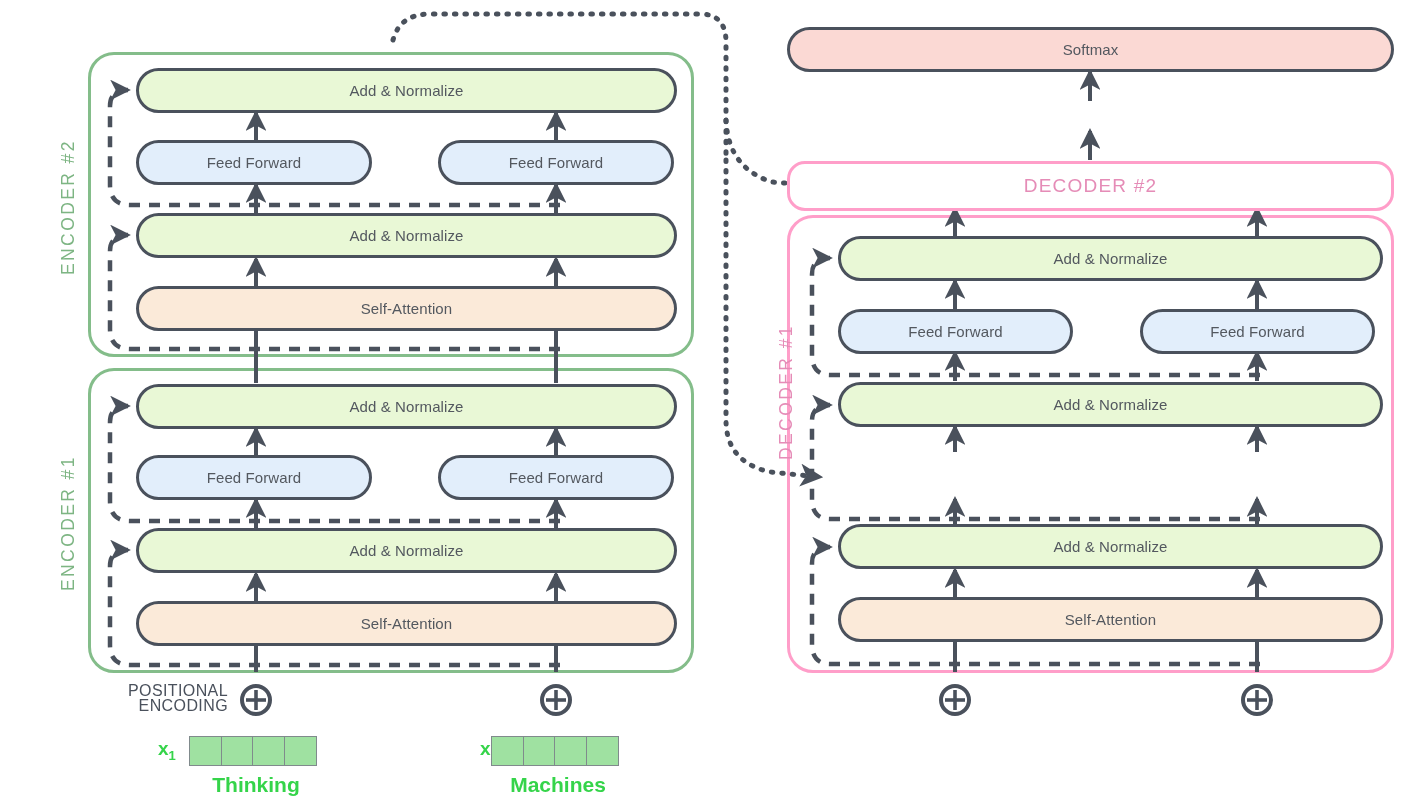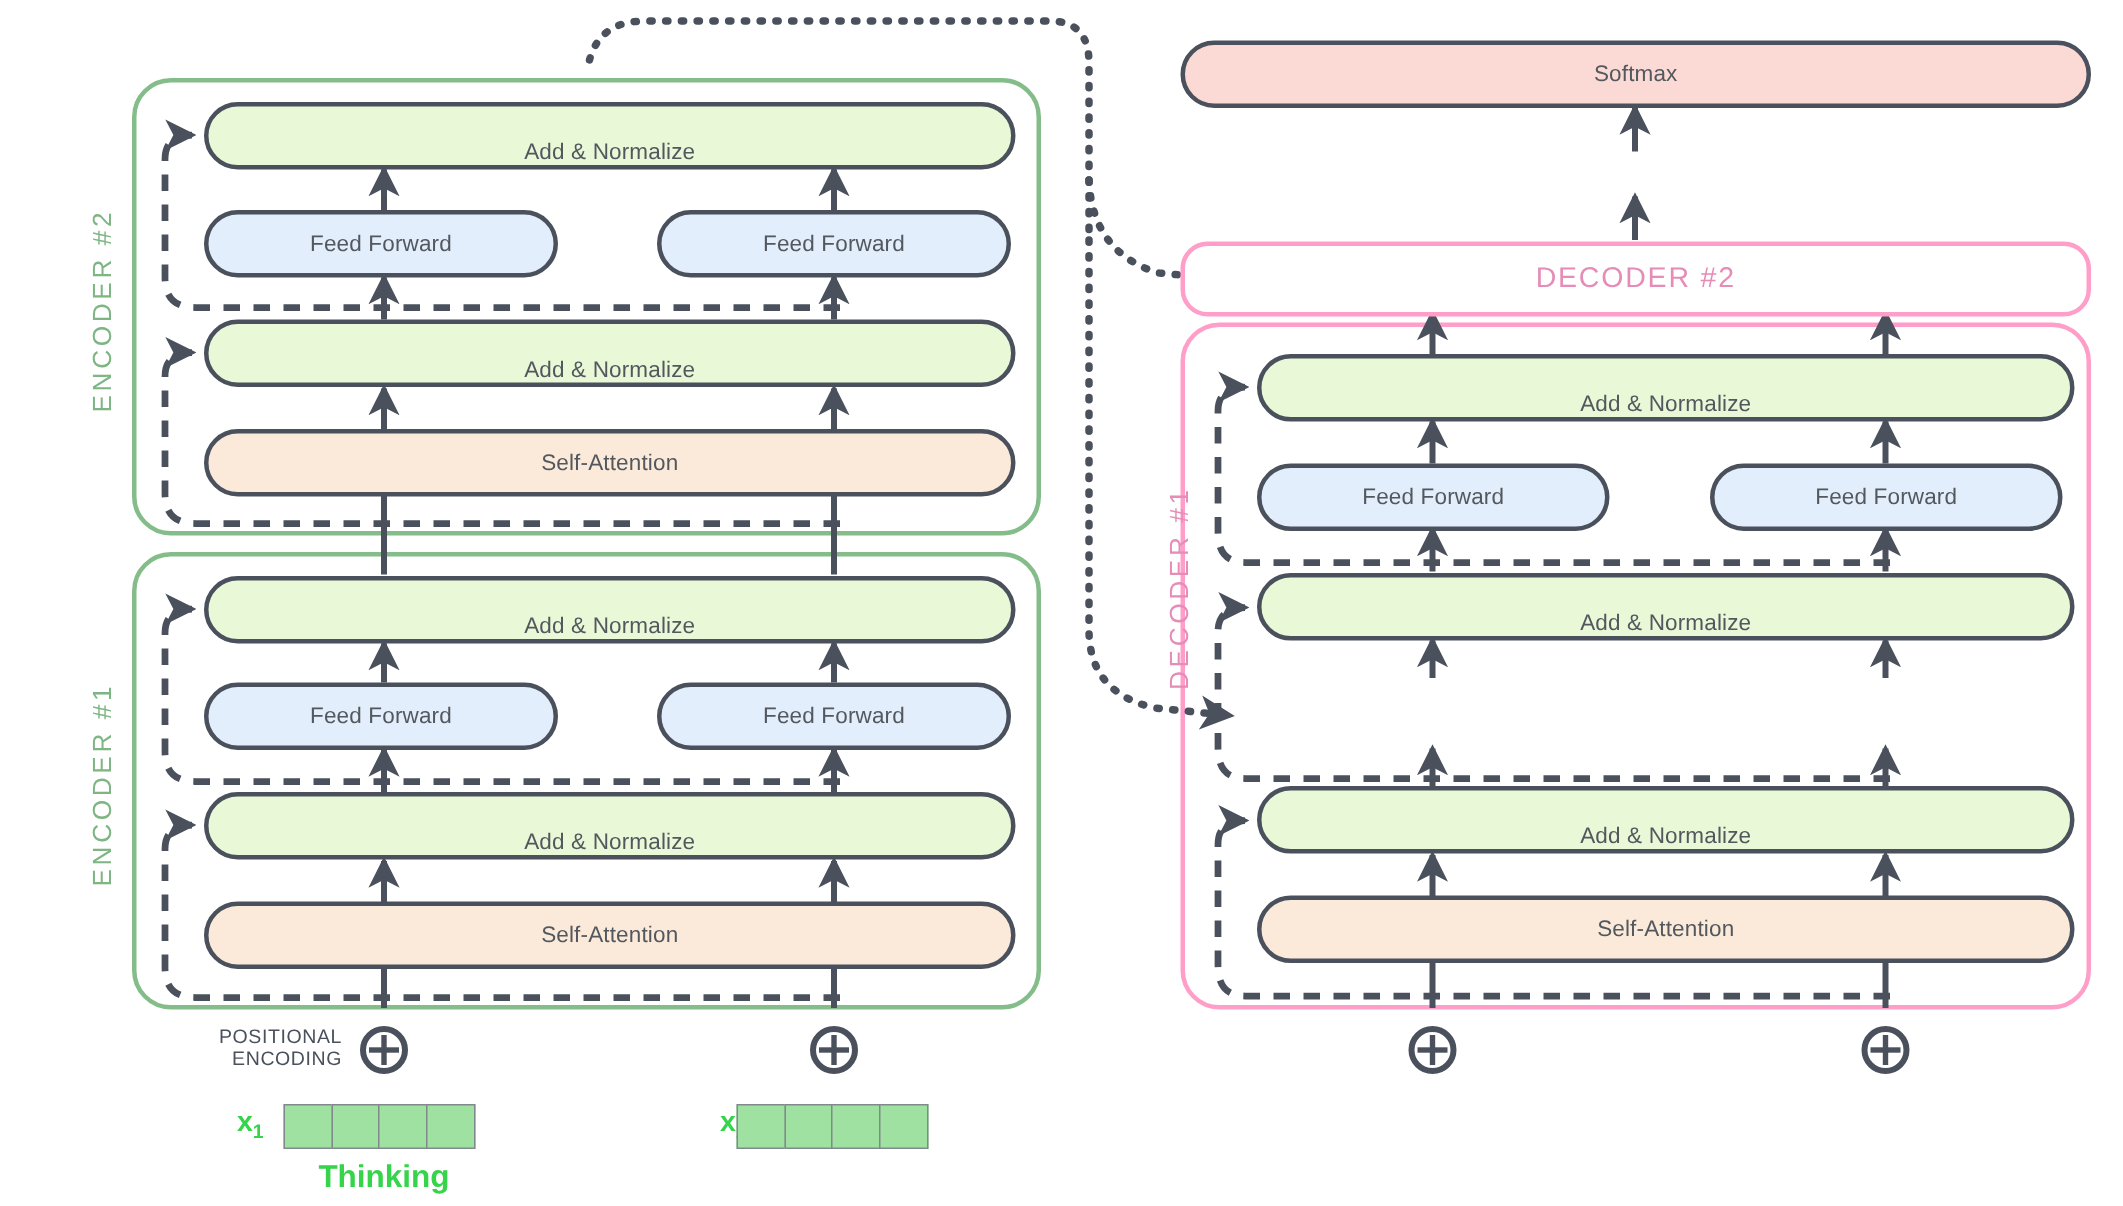--- a/index.html
+++ b/index.html
@@ -11,21 +11,21 @@
     position:absolute;
     box-sizing:border-box;
     border:3.5px solid #4a515c;
     border-radius:999px;
     display:flex;align-items:center;justify-content:center;
     color:#53585f;
     font-size:15px;
     letter-spacing:.1px;
     z-index:6;
   }
-  .blk.green{background:#e9f8d6;align-items:flex-end;}
+  .blk.green{background:#e9f8d6;}
   .blk.blue{background:#e2eefb;}
   .blk.orange{background:#fbead9;}
   .blk.softmax{background:#fbd9d4;}
   .blk.linear{background:#f4ddf4;}
 
   
   .outline{
     position:absolute;box-sizing:border-box;
     border-radius:26px;z-index:2;background:transparent;
   }
@@ -49,21 +49,21 @@
     font-size:17.5px;letter-spacing:2.4px;
     z-index:4;
   }
   .vlabel.enc{color:#7db583;}
   .vlabel.dec{color:#e58cb7;}
 
   
   .pe-caption{
     position:absolute;
     text-align:right;
-    font-size:13px;line-height:15px;
+    font-size:16px;line-height:15px;
     letter-spacing:.4px;
     color:#4a515c;
     z-index:5;
   }
 
   
   .embed{position:absolute;display:flex;z-index:6;}
   .embed .cell{
     width:33px;height:30px;
     background:#9fe1a1;
@@ -281,14 +281,15 @@
 
   <div class="xlabel" style="left:480px;top:738px;text-align:center;">
     x<sub>2</sub>
   </div>
   <div class="embed" style="left:491px;top:736px;">
     <div class="cell"></div>
     <div class="cell"></div>
     <div class="cell"></div>
     <div class="cell"></div>
   </div>
+  <div class="word" style="left:460px;top:773px;width:196px;">Machines</div>
 
 </div>
 
 </body></html>

